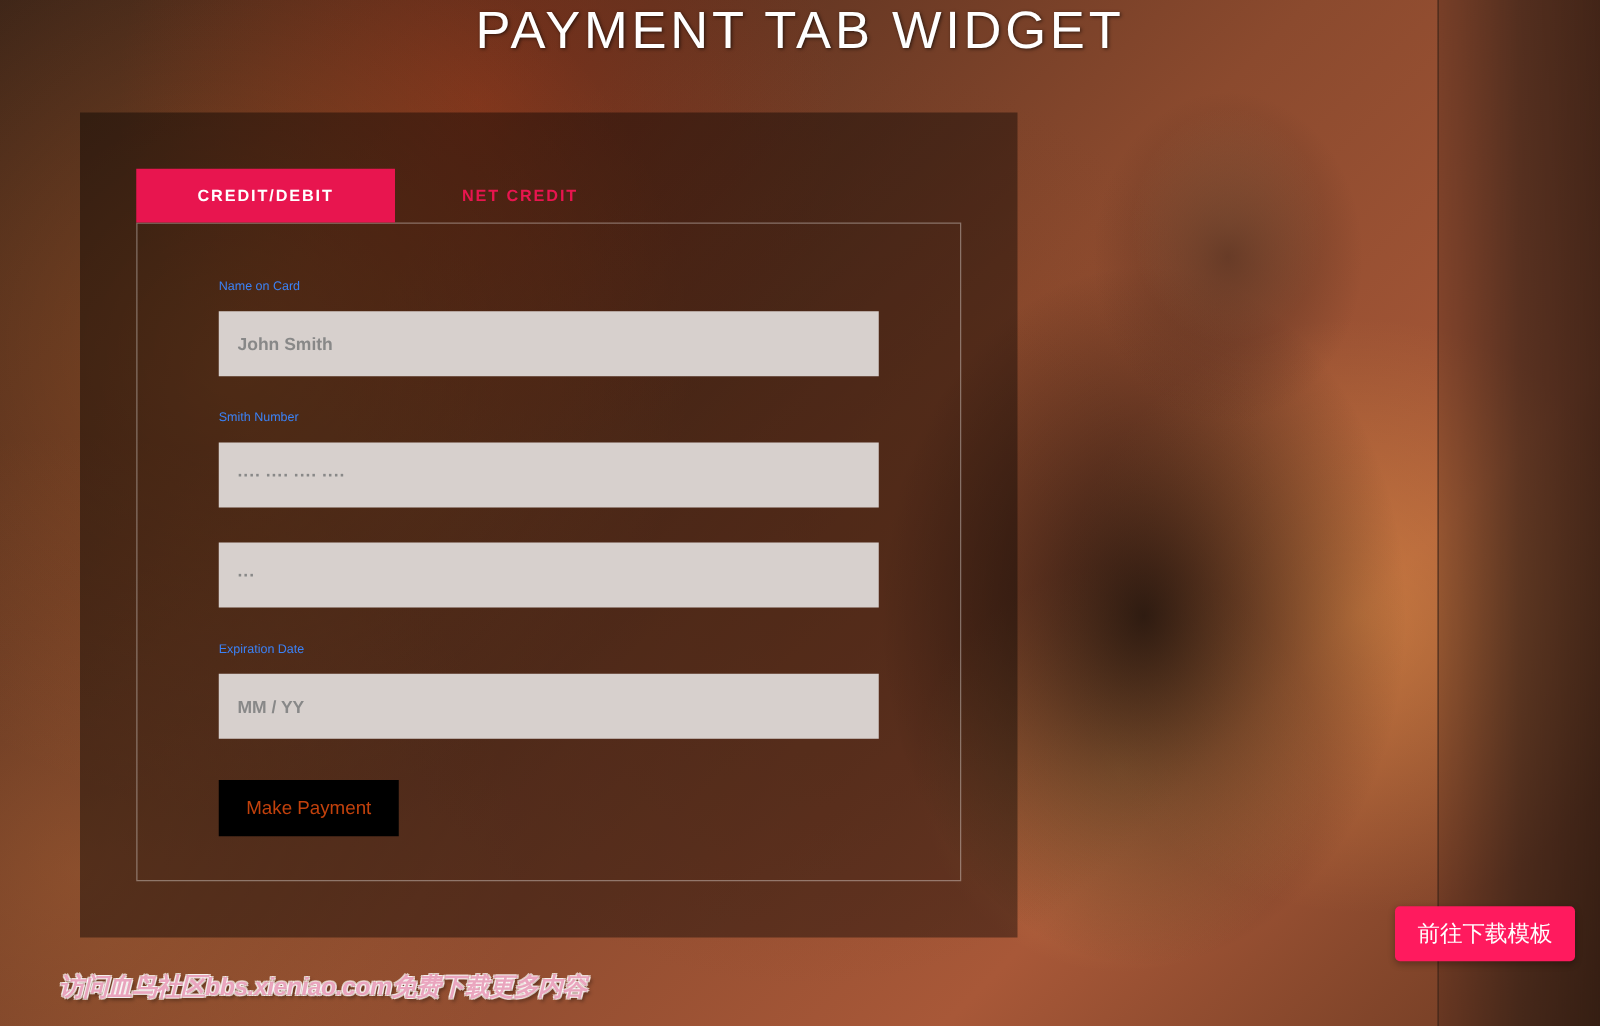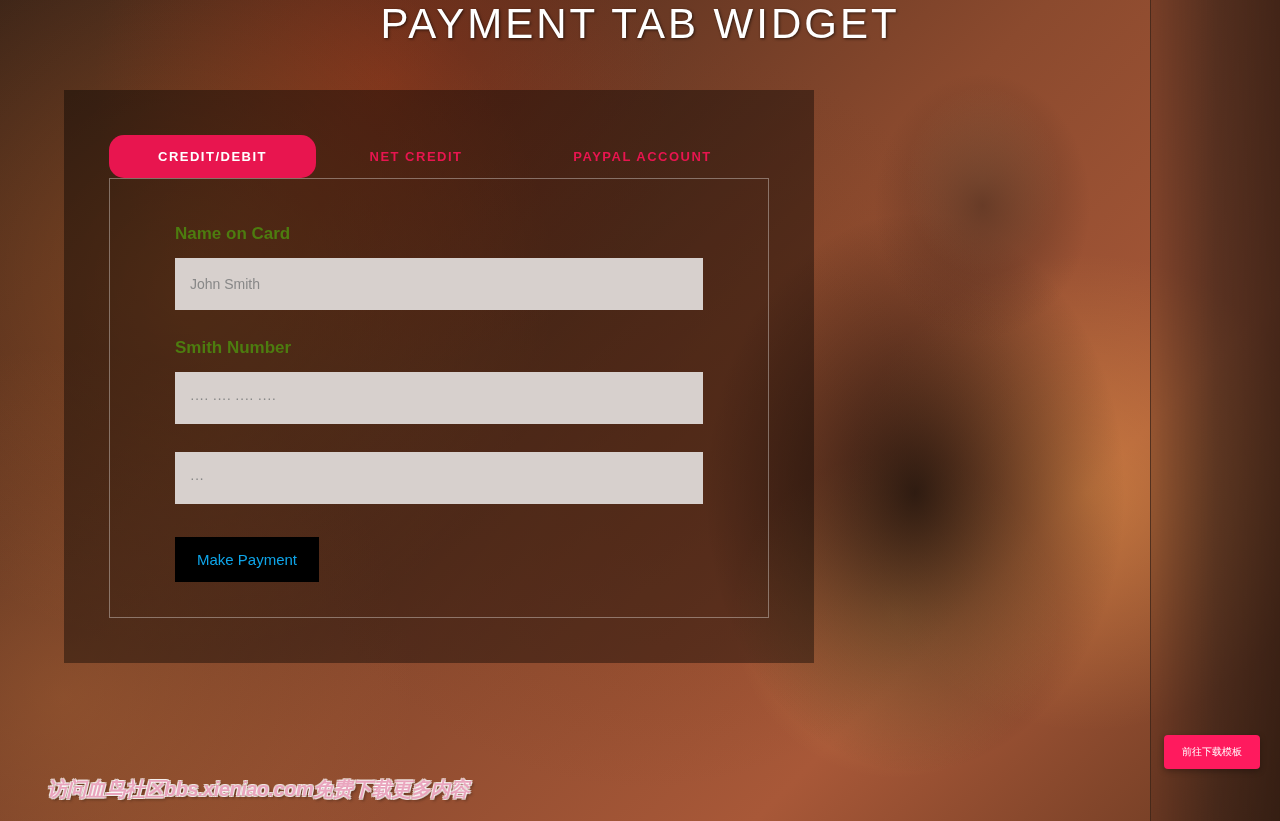--- a/index.html
+++ b/index.html
@@ -83,82 +83,82 @@
       font-weight: 700;
       letter-spacing: 1.5px;
       cursor: pointer;
       color: #e8154f;
     }
     
     .tab.active {
       background: #e8154f;
       color: #ffffff;
       width: 207px;
-      border-radius: 15px;
     }
     
     .tab:nth-child(2) {
       width: 200px;
     }
     
     .tab:nth-child(3) {
       width: 253px;
     }
     
     .tab-content {
       border: 1px solid rgba(255,255,255,0.35);
       padding: 45px 65px 35px 65px;
     }
     
     .form-group {
       margin-bottom: 28px;
     }
     
     .form-label {
-      color: #4d7c0f;
-      font-size: 17px;
+      color: #3b82f6;
+      font-size: 10px;
       display: block;
       margin-bottom: 14px;
-      font-weight: 700;
+      font-weight: 400;
     }
     
     .form-input {
       width: 100%;
       height: 52px;
       background: #d7d0cd;
       border: none;
       padding: 0 15px;
       font-size: 14px;
       color: #6d28d9;
       outline: none;
+      font-weight: bold;
     }
     
     .form-input::placeholder {
       color: #888;
     }
     
     .submit-btn {
       background: #000000;
-      color: #0ea5e9;
+      color: #c2410c;
       border: none;
       padding: 14px 22px;
       font-size: 15px;
       cursor: pointer;
       margin-top: 5px;
     }
     
     .download-btn {
       position: fixed;
       bottom: 52px;
       right: 20px;
       background: #ff1a5e;
       color: #ffffff;
       border: none;
       padding: 10px 18px;
-      font-size: 10px;
+      font-size: 18px;
       border-radius: 4px;
       cursor: pointer;
       z-index: 10;
       box-shadow: 0 2px 6px rgba(0,0,0,0.3);
     }
     
     .watermark {
       position: fixed;
       bottom: 18px;
       left: 47px;
@@ -183,39 +183,42 @@
 <div class="bg-figure"></div>
 <div class="bg-glass"></div>
 
 <h1 class="page-title">PAYMENT TAB WIDGET</h1>
 
 <div class="widget-container">
 
   <div class="tabs">
     <div class="tab active">CREDIT/DEBIT</div>
     <div class="tab">NET CREDIT</div>
-    <div class="tab">PAYPAL ACCOUNT</div>
   </div>
 
   <div class="tab-content">
     
     <div class="form-group">
       <label class="form-label">Name on Card</label>
       <input type="text" class="form-input" placeholder="John Smith" style="">
     </div>
     
     <div class="form-group">
       <label class="form-label">Smith Number</label>
       <input type="text" class="form-input" placeholder="···· ···· ···· ····" style="">
     </div>
     
     <div class="form-group">
       <input type="text" class="form-input" placeholder="···" style="">
     </div>
     
+    <div class="form-group">
+      <label class="form-label">Expiration Date</label>
+      <input type="text" class="form-input" placeholder="MM / YY" style="">
+    </div>
     
     <button class="submit-btn">Make Payment</button>
     
   </div>
 
 </div>
 
 <button class="download-btn">前往下载模板</button>
 
 <div class="watermark">访问血鸟社区bbs.xieniao.com免费下载更多内容</div>

